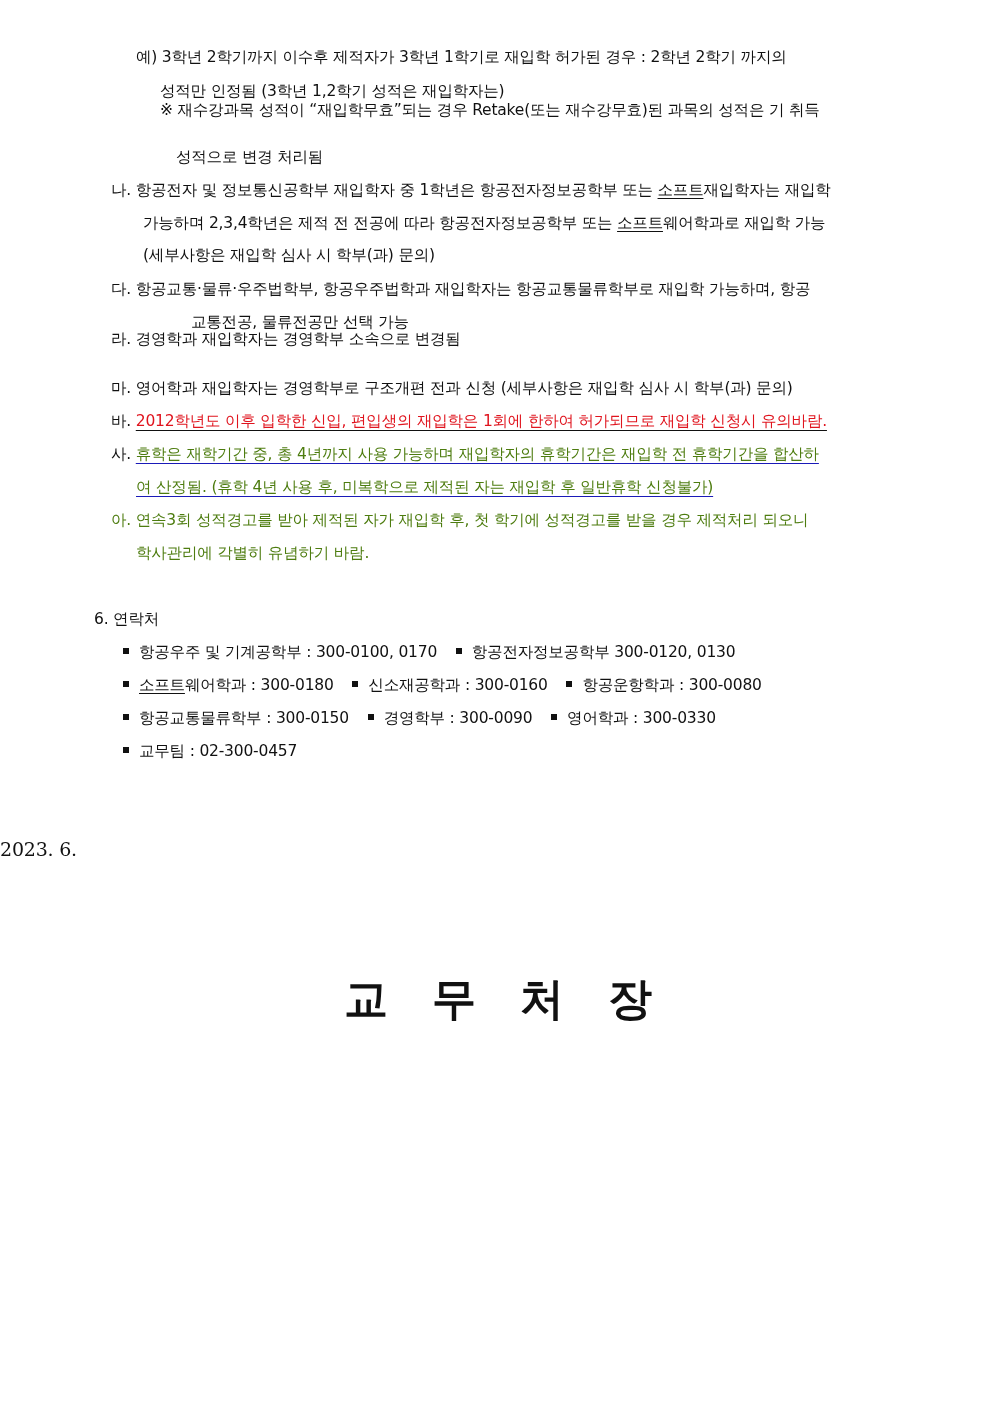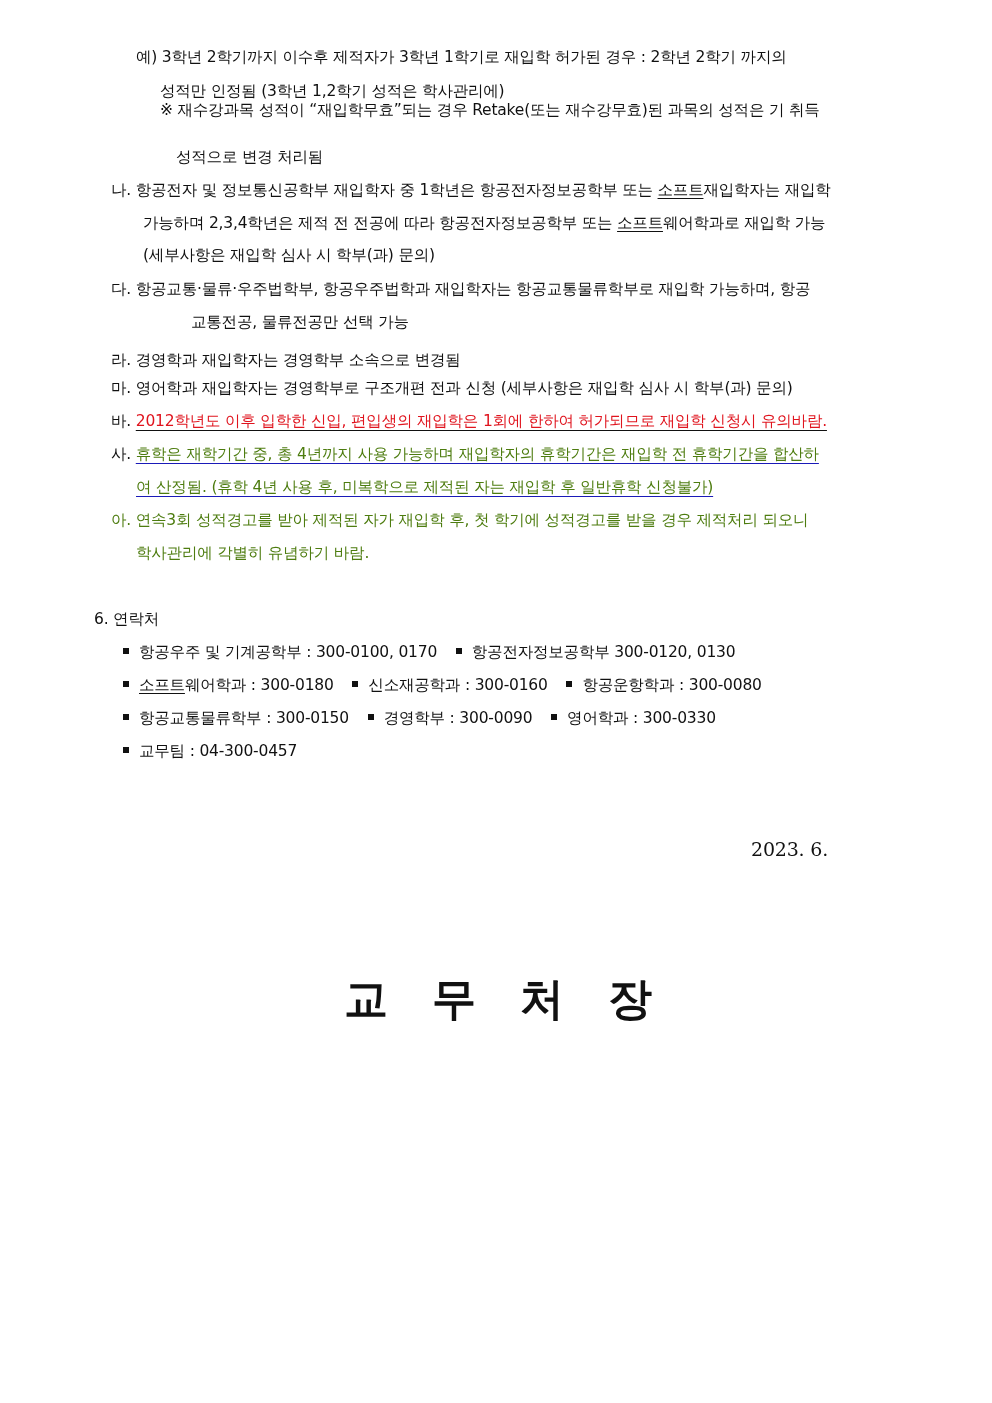--- a/index.html
+++ b/index.html
@@ -18,40 +18,40 @@
   .bullet { display: inline-block; width: 6px; height: 6px; background: #111; margin-right: 10px; vertical-align: middle; position: relative; top: -2px; }
   .contact-item { margin-right: 14px; }
   .date { font-family: "DejaVu Serif", "Liberation Serif", serif; font-size: 19px; }
   .signature { font-size: 44px; font-weight: bold; letter-spacing: 0; }
   .signature span { display: inline-block; width: 88px; text-align: center; }
 </style>
 </head>
 <body>
 
 <div class="line" style="left:136px; top:47px;">예) 3학년 2학기까지 이수후 제적자가 3학년 1학기로 재입학 허가된 경우 : 2학년 2학기 까지의</div>
-<div class="line" style="left:160px; top:81px;">성적만 인정됨 (3학년 1,2학기 성적은 학사관리에)</div>
+<div class="line" style="left:160px; top:81px;">성적만 인정됨 (3학년 1,2학기 성적은 재입학자는)</div>
 <div class="line" style="left:160px; top:100px;">※ 재수강과목 성적이 “재입학무효”되는 경우 Retake(또는 재수강무효)된 과목의 성적은 기 취득</div>
 <div class="line" style="left:176px; top:147px;">성적으로 변경 처리됨</div>
 
 <div class="line" style="left:111px; top:180px;">
   <span>나.</span>
   <span>항공전자 및 정보통신공학부 재입학자 중 1학년은 항공전자정보공학부 또는 </span><span class="ul">소프트</span><span>재입학자는 재입학</span>
 </div>
 <div class="line" style="left:143px; top:213px;">
   <span>가능하며 2,3,4학년은 제적 전 전공에 따라 항공전자정보공학부 또는 </span><span class="ul">소프트</span><span>웨어학과로 재입학 가능</span>
 </div>
 <div class="line" style="left:143px; top:245px;">(세부사항은 재입학 심사 시 학부(과) 문의)</div>
 
 <div class="line" style="left:111px; top:279px;">
   <span>다.</span>
   <span>항공교통·물류·우주법학부, 항공우주법학과 재입학자는 항공교통물류학부로 재입학 가능하며, 항공</span>
 </div>
 <div class="line" style="left:145px; top:312px;margin-left:46px;">교통전공, 물류전공만 선택 가능</div>
 
-<div class="line" style="left:111px; top:350px;">
+<div class="line" style="left:111px; top:329px;">
   <span>라.</span>
   <span>경영학과 재입학자는 경영학부 소속으로 변경됨</span>
 </div>
 
 <div class="line" style="left:111px; top:378px;">
   <span>마.</span>
   <span>영어학과 재입학자는 경영학부로 구조개편 전과 신청 (세부사항은 재입학 심사 시 학부(과) 문의)</span>
 </div>
 
 <div class="line" style="left:111px; top:411px;">
@@ -84,20 +84,20 @@
   <span class="contact-item"><span class="bullet"></span><span>항공운항학과</span><span> : </span><span>300-0080</span></span>
 </div>
 
 <div class="line" style="left:123px; top:708px;">
   <span class="contact-item"><span class="bullet"></span><span>항공교통물류학부</span><span> : </span><span>300-0150</span></span>
   <span class="contact-item"><span class="bullet"></span><span>경영학부</span><span> : </span><span>300-0090</span></span>
   <span class="contact-item"><span class="bullet"></span><span>영어학과</span><span> : </span><span>300-0330</span></span>
 </div>
 
 <div class="line" style="left:123px; top:741px;">
-  <span class="contact-item"><span class="bullet"></span><span>교무팀</span><span> : </span><span>04-300-0457</span></span>
+  <span class="contact-item"><span class="bullet"></span><span>교무팀</span><span> : </span><span>02-300-0457</span></span>
 </div>
 
-<div class="line date" style="left:0; width:828px; text-align:right; top:838px;">2023. 6.</div>
+<div class="line date" style="left:0; width:828px; text-align:left; top:838px;">2023. 6.</div>
 
 <div class="line signature" style="left:322px; top:970px;">
   <span>교</span><span>무</span><span>처</span><span>장</span>
 </div>
 
 </body></html>

